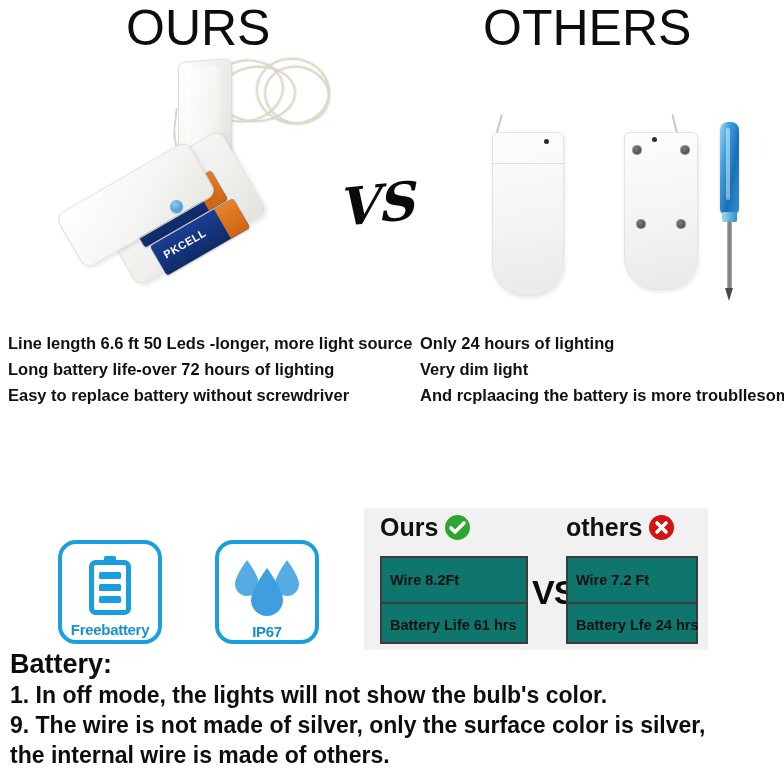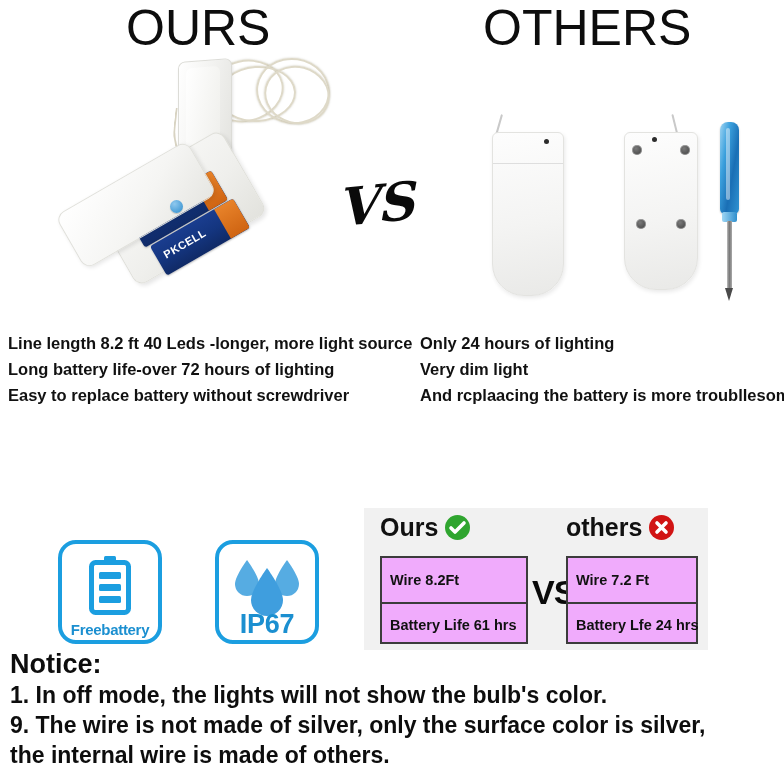--- a/index.html
+++ b/index.html
@@ -323,21 +323,21 @@
     position: absolute;
     left: 0;
     bottom: 2px;
     width: 100%;
     text-align: center;
     font-size: 15px;
     font-weight: 700;
     color: #1b8fd0;
     letter-spacing: -.3px;
   }
-  .badge-ip67 .badge-label { font-size: 27px; bottom: 0px; }
+  .badge-ip67 .badge-label { font-size: 15px; bottom: 0px; }
   .badge-icon {
     position: absolute;
     left: 0;
     top: 6px;
     width: 100%;
     height: 70px;
     display: flex;
     align-items: center;
     justify-content: center;
   }
@@ -373,21 +373,21 @@
     position: relative;
     flex: 0 0 auto;
   }
   .mark-ok { background: #2fa52f; }
   .mark-no { background: #d11414; }
   .mark svg { position: absolute; left: 0; top: 0; }
 
   .cmp-table {
     position: absolute;
     border: 2px solid #3c3c3c;
-    background: #f0abfc;
+    background: #0f766e;
     box-sizing: border-box;
   }
   .tbl-ours   { left: 16px;  top: 48px; width: 148px; height: 88px; }
   .tbl-others { left: 202px; top: 48px; width: 132px; height: 88px; }
   .cmp-row {
     height: 44px;
     display: flex;
     align-items: center;
     padding-left: 8px;
     box-sizing: border-box;
@@ -481,21 +481,21 @@
       <div class="sd-handle"></div>
       <div class="sd-collar"></div>
       <div class="sd-shaft"></div>
       <div class="sd-tip"></div>
     </div>
   </div>
 </div>
 
 <div class="bullets">
   <div class="col col-left">
-    <div class="bullet-line">Line length 8.2 ft 40 Leds -longer, more light source</div>
+    <div class="bullet-line">Line length 6.6 ft 50 Leds -longer, more light source</div>
     <div class="bullet-line">Long battery life-over 72 hours of lighting</div>
     <div class="bullet-line">Easy to replace battery without screwdriver</div>
   </div>
   <div class="col col-right">
     <div class="bullet-line">Only 24 hours of lighting</div>
     <div class="bullet-line">Very dim light</div>
     <div class="bullet-line">And rcplaacing the battery is more troubllesome</div>
   </div>
 </div>
 
@@ -553,17 +553,17 @@
 
   <div class="vs-bold">VS</div>
 
   <div class="cmp-table tbl-others">
     <div class="cmp-row">Wire 7.2 Ft</div>
     <div class="cmp-row">Battery Lfe 24 hrs</div>
   </div>
 </div>
 
 <div class="notice">
-  <div class="notice-title">Notice:</div>
+  <div class="notice-title">Battery:</div>
   <div class="notice-line">1. In off mode, the lights will not show the bulb's color.</div>
   <div class="notice-line">9. The wire is not made of silver, only the surface color is silver,</div>
   <div class="notice-line">the internal wire is made of others.</div>
 </div>
 
 </body></html>

